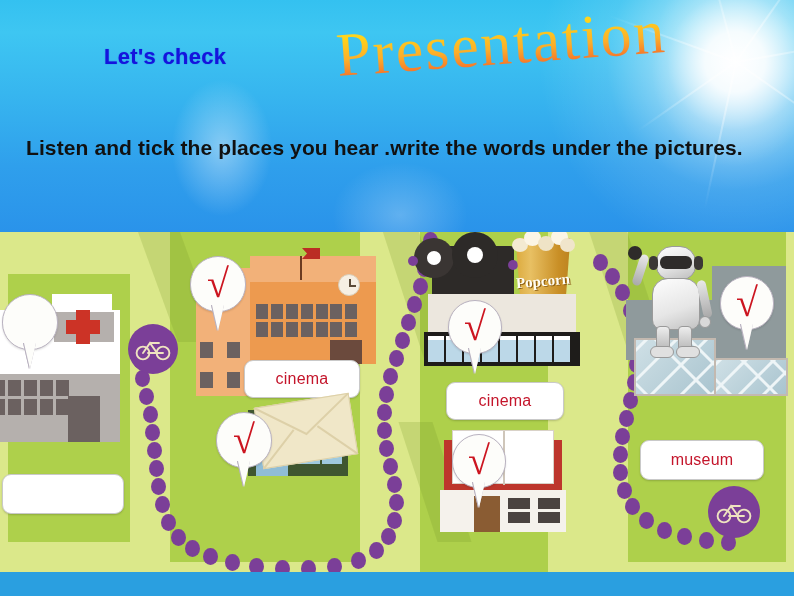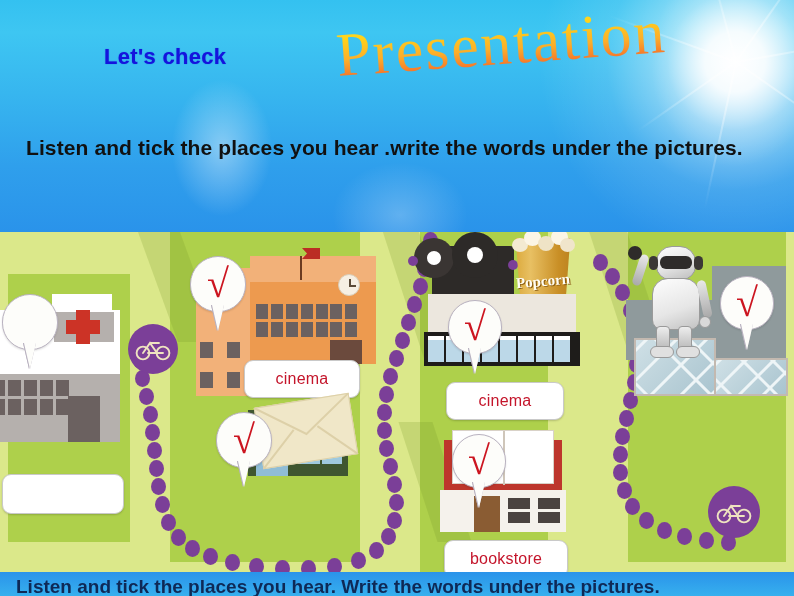--- a/index.html
+++ b/index.html
@@ -401,23 +401,20 @@
       <div style="background:#4a4340"></div>
         <div style="background:#4a4340"></div>
     </div>
 
     <div class="pin" style="left:452px; top:202px; width:54px; height:54px;">
       <div class="bulb"></div>
       <div class="tail"></div>
       <div class="tick">√</div>
     </div>
 
-    <div class="label-box" style="left:444px; top:308px; width:124px; height:38px;">
-      <span>bookstore</span>
-    </div>
 
     <div class="blk" style="left:626px; top:68px; width:160px; height:60px; background:#8f9a9c;"></div>
     <div class="blk" style="left:712px; top:34px; width:74px; height:36px; background:#8f9a9c;"></div>
     <div class="blk" style="left:634px; top:106px; width:82px; height:58px; background:linear-gradient(135deg,#cfe0e6,#a9c4cf); border:2px solid #c3b9b0;">
       <svg width="78" height="54" viewBox="0 0 78 54" style="position:absolute;left:0;top:0">
         <path d="M-10 20 L30 -20 M-10 50 L60 -20 M10 60 L78 -8 M40 60 L88 12 M70 60 L98 32" stroke="#eef5f7" stroke-width="3" fill="none"></path>
         <path d="M-10 34 L44 88 M10 -10 L78 58 M44 -10 L98 44" stroke="#eef5f7" stroke-width="3" fill="none"></path>
       </svg>
     </div>
     <div class="blk" style="left:714px; top:126px; width:74px; height:38px; background:linear-gradient(135deg,#cfe0e6,#a9c4cf); border:2px solid #c3b9b0;">
@@ -442,28 +439,28 @@
       <div class="blk" style="left:650px; top:114px; width:24px; height:12px; border-radius:6px; background:#e0e0e0; border:1px solid #9a9a9a;"></div>
       <div class="blk" style="left:676px; top:114px; width:24px; height:12px; border-radius:6px; background:#e0e0e0; border:1px solid #9a9a9a;"></div>
     </div>
 
     <div class="pin" style="left:720px; top:44px; width:54px; height:54px;">
       <div class="bulb"></div>
       <div class="tail"></div>
       <div class="tick">√</div>
     </div>
 
+    <div class="label-box" style="left:640px; top:208px; width:124px; height:40px;">
+      <span>museum</span>
+    </div>
 
     <div class="bike-badge" style="left:708px; top:254px; width:52px; height:52px;">
       <svg width="38" height="24" viewBox="0 0 36 24">
         <circle cx="8" cy="16" r="6.4" fill="none" stroke="#efe3c0" stroke-width="1.9"></circle>
         <circle cx="28" cy="16" r="6.4" fill="none" stroke="#efe3c0" stroke-width="1.9"></circle>
         <path d="M8 16 L15 6 L22 16 M15 6 L24 6 M22 16 L28 16 M13 16 L21 16" fill="none" stroke="#efe3c0" stroke-width="1.9" stroke-linecap="round"></path>
       </svg>
     </div>
 
   </div>
 
-  <div class="bottom-strip">
-    <div class="bottom-text">Listen and tick the places you hear. Write the words under the pictures.</div>
-  </div>
 
 </div>
 
 </body></html>

